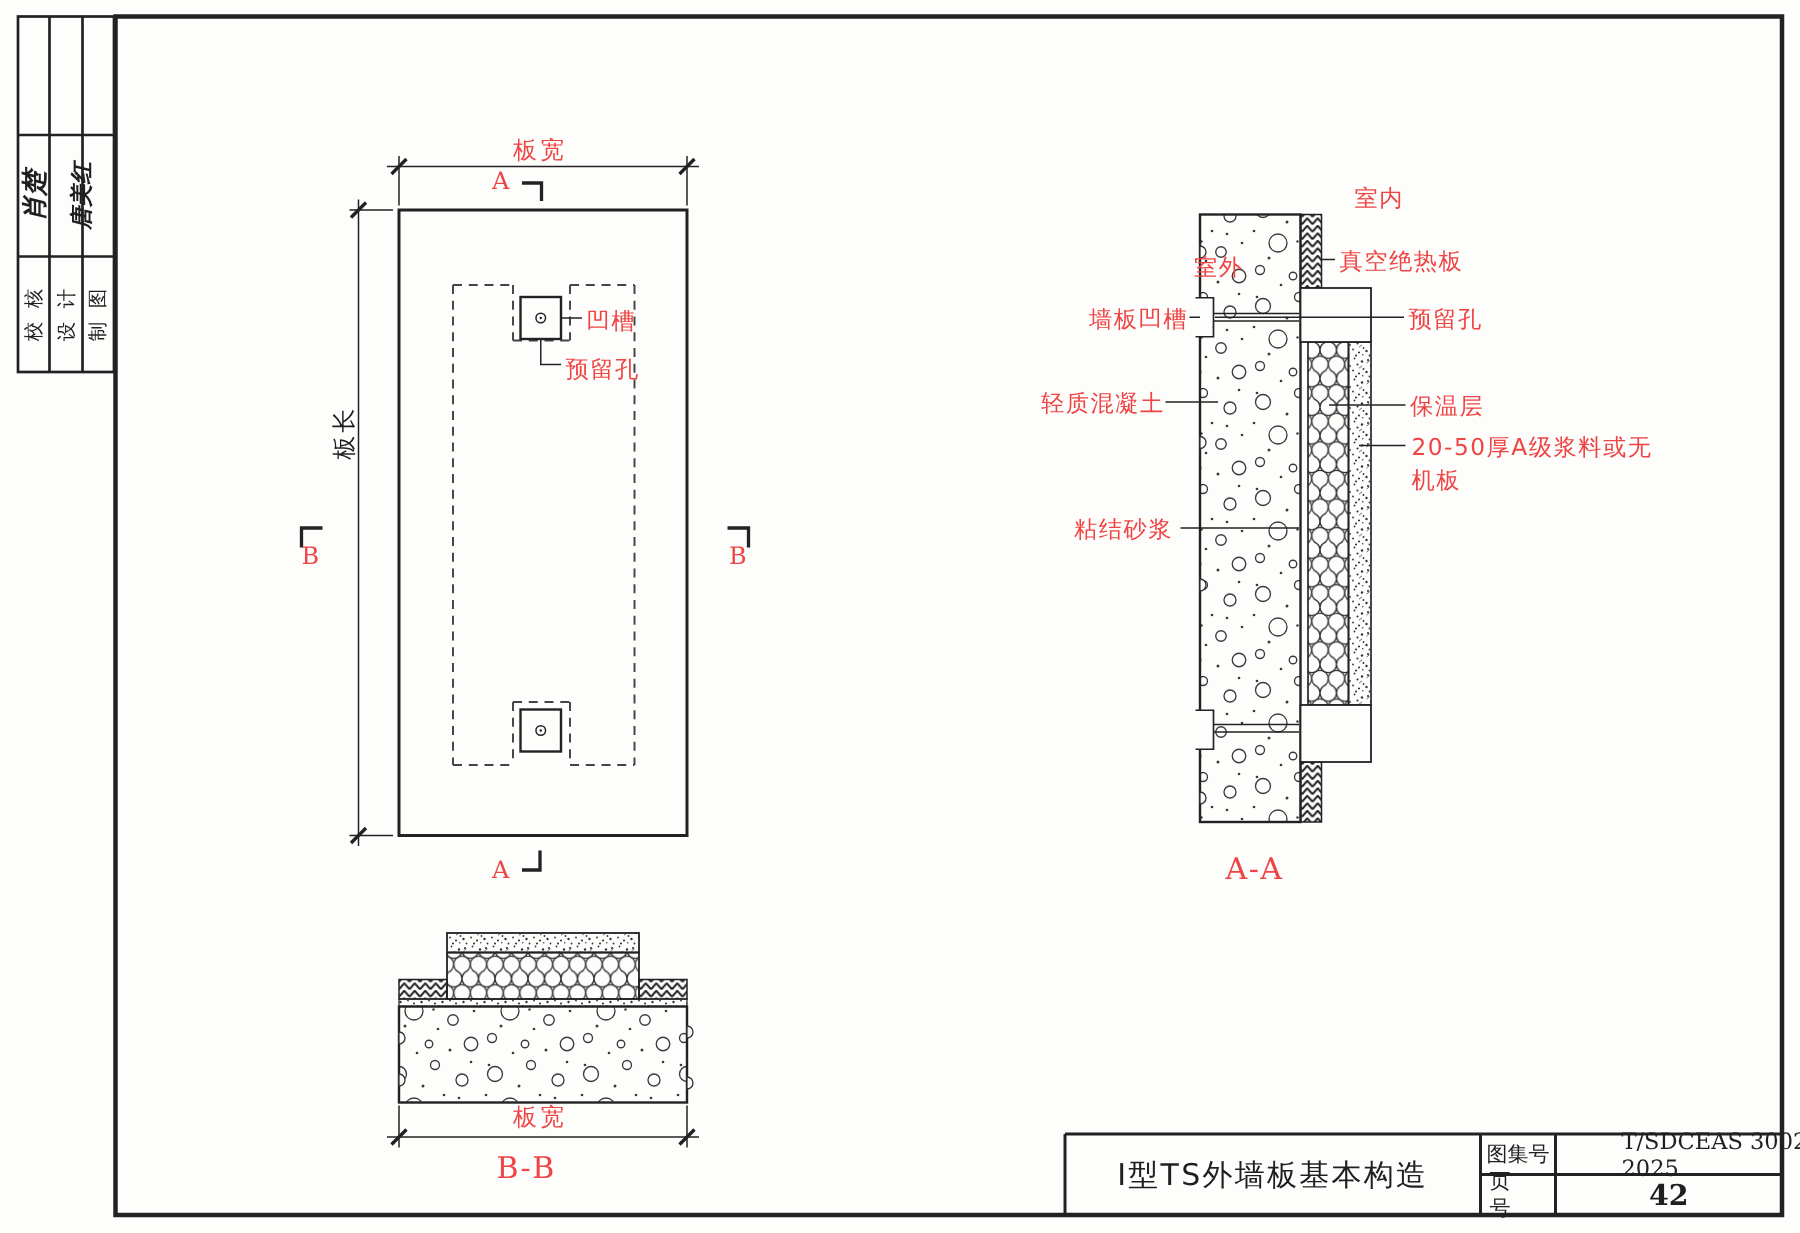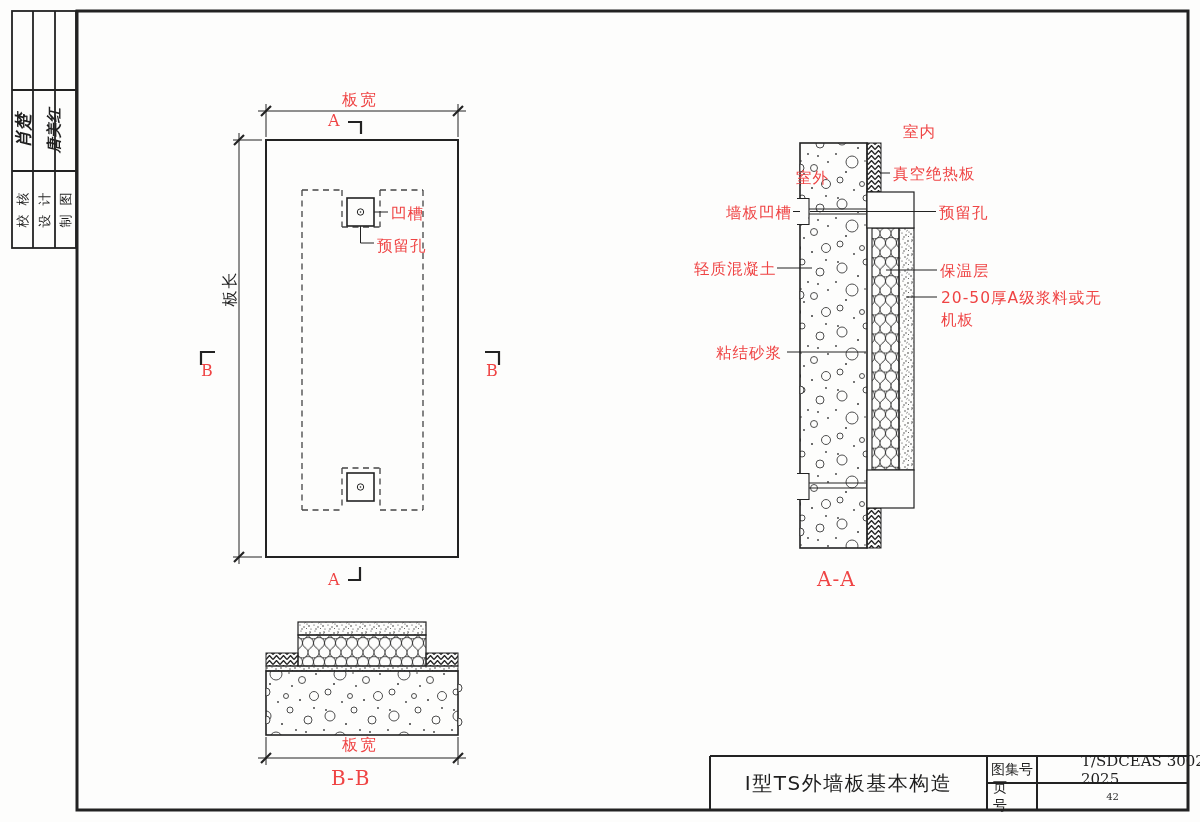--- a/index.html
+++ b/index.html
@@ -283,16 +283,16 @@
   <div class="tb-cell" style="left:987px;top:756px;width:50px;height:27px;">
     <span class="cjk" style="font-size:14px;letter-spacing:0;">图集号</span>
   </div>
   <div class="tb-cell" style="left:1037px;top:756px;width:154px;height:27px;padding-left:44px;">
     <span class="lat" style="font-size:15px;">T/SDCEAS 30022-2025</span>
   </div>
   <div class="tb-cell" style="left:987px;top:783px;width:34px;height:27px;">
     <span class="cjk" style="font-size:14px;letter-spacing:6px;padding-left:6px;">页 号</span>
   </div>
   <div class="tb-cell" style="left:1037px;top:783px;width:151px;height:27px;">
-    <span class="lat" style="font-size:10px;">42</span>
+    <span class="lat" style="font-size:19px;font-weight:bold;">42</span>
   </div>
 
 </div>
 
 </body></html>

